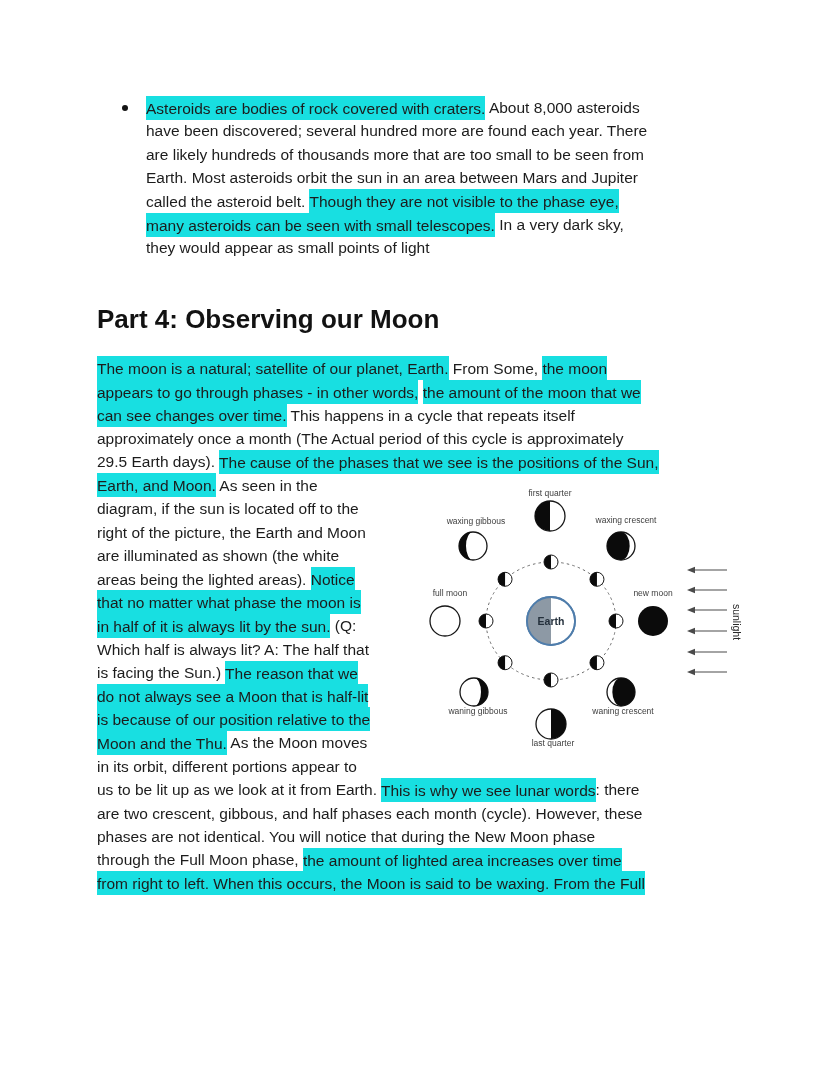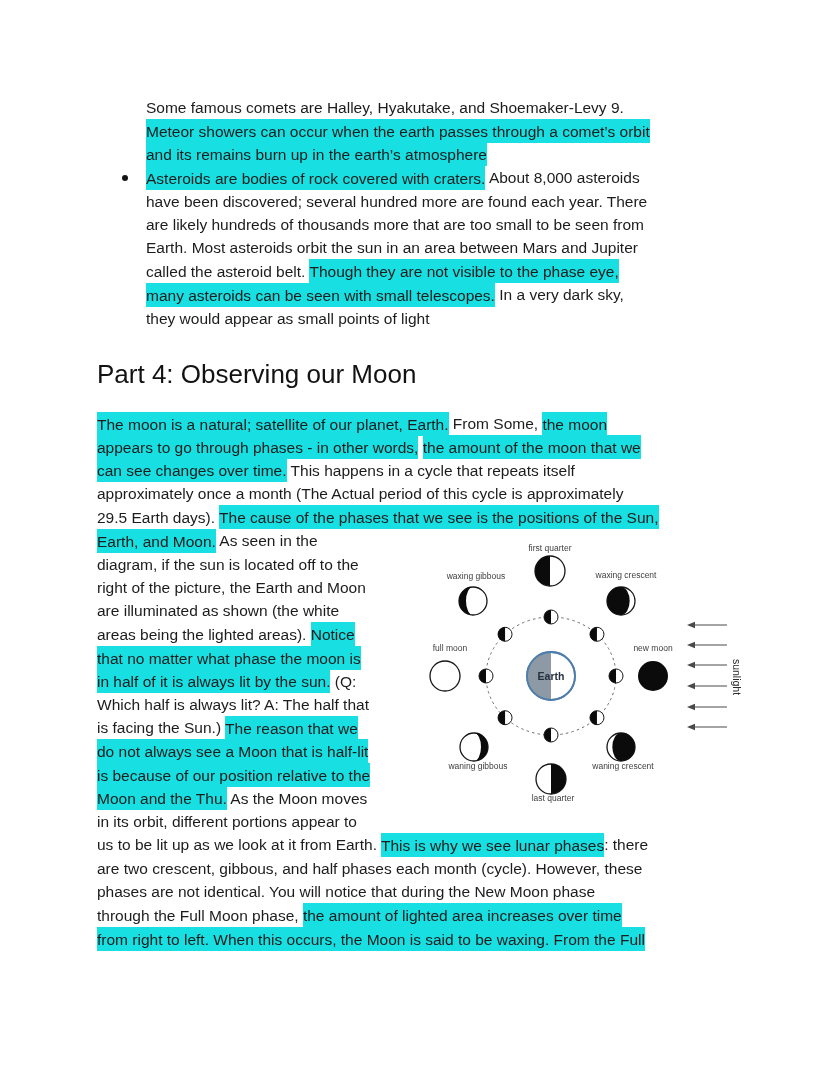--- a/index.html
+++ b/index.html
@@ -2,35 +2,32 @@
 <html style="--hl: #18dfe1;"><head>
 <meta charset="utf-8">
 <style>
   html,body{margin:0;padding:0;background:#ffffff;}
   .page{position:relative;width:828px;height:1071px;background:#fff;overflow:hidden;
         font-family:"Liberation Sans","DejaVu Sans",sans-serif;color:#1c1c1c;}
   .content{position:absolute;left:97px;top:96px;width:634px;font-size:15.5px;line-height:23.4px;}
   .para{white-space:pre-wrap;margin:0;}
   .li{position:relative;padding-left:49px;white-space:pre-wrap;}
   .li .bullet{position:absolute;left:25px;top:9px;width:6px;height:6px;border-radius:50%;background:#141414;}
-  h1.heading{font-size:26px;line-height:34px;font-weight:400;color:#121212;margin:27px 0 21px 0;}
+  h1.heading{font-size:26px;line-height:34px;font-weight:700;color:#121212;margin:42px 0 21px 0;}
   .hl{background:var(--hl,#18dfe1);padding:3.5px 0;}
   .diagram-float{float:right;width:322px;height:275px;margin:8px -15px 10px 10px;}
   .diagram-float svg{display:block;}
   svg text{font-family:"Liberation Sans","DejaVu Sans",sans-serif;}
 </style>
 </head>
 <body>
 
 <div class="page">
   <div class="content">
       <div class="list">
-        <div class="li"><span><span>Some famous comets are Halley, Hyakutake, and Shoemaker-Levy 9.
-</span><span class="hl">Meteor showers can occur when the earth passes through a comet’s orbit
-and its remains burn up in the earth’s atmosphere</span></span></div>
         <div class="li"><span class="bullet"></span><span><span class="hl">Asteroids are bodies of rock covered with craters.</span><span> About 8,000 asteroids
 have been discovered; several hundred more are found each year. There
 are likely hundreds of thousands more that are too small to be seen from
 Earth. Most asteroids orbit the sun in an area between Mars and Jupiter
 called the asteroid belt. </span><span class="hl">Though they are not visible to the phase eye,
 many asteroids can be seen with small telescopes.</span><span> In a very dark sky,
 they would appear as small points of light</span></span></div>
       </div>
       <h1 class="heading">Part 4: Observing our Moon</h1>
       <p class="para"><span><span class="hl">The moon is a natural; satellite of our planet, Earth.</span><span> From Some, </span><span class="hl">the moon
@@ -101,19 +98,19 @@
 are illuminated as shown (the white
 areas being the lighted areas). </span><span class="hl">Notice
 that no matter what phase the moon is
 in half of it is always lit by the sun.</span><span> (Q:
 Which half is always lit? A: The half that
 is facing the Sun.) </span><span class="hl">The reason that we
 do not always see a Moon that is half-lit
 is because of our position relative to the
 Moon and the Thu.</span><span> As the Moon moves
 in its orbit, different portions appear to
-us to be lit up as we look at it from Earth. </span><span class="hl">This is why we see lunar phases</span><span>: there
+us to be lit up as we look at it from Earth. </span><span class="hl">This is why we see lunar words</span><span>: there
 are two crescent, gibbous, and half phases each month (cycle). However, these
 phases are not identical. You will notice that during the New Moon phase
 through the Full Moon phase, </span><span class="hl">the amount of lighted area increases over time
 from right to left. When this occurs, the Moon is said to be waxing. From the Full</span></span></p>
     </div>
 </div>
 
 </body></html>

